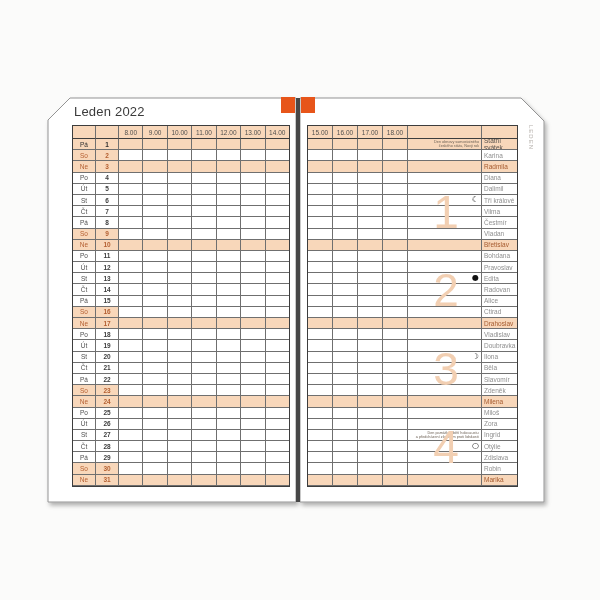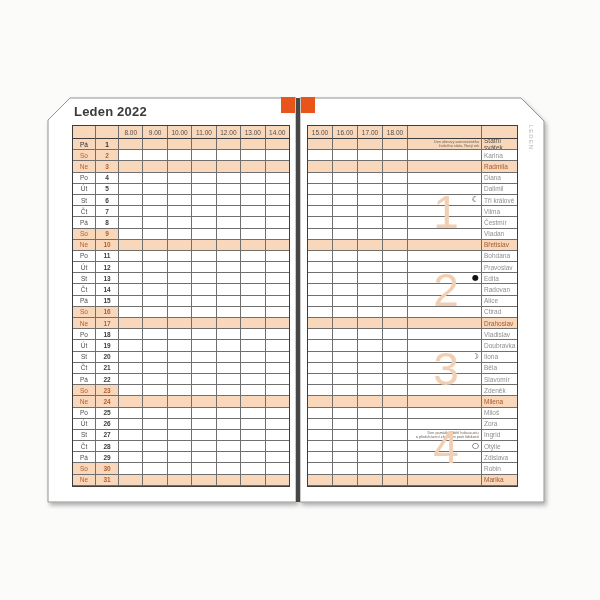--- a/index.html
+++ b/index.html
@@ -5,21 +5,21 @@
   html,body{margin:0;padding:0;width:600px;height:600px;background:#fbfbfa;
     font-family:"Liberation Sans","DejaVu Sans",sans-serif;overflow:hidden;}
   .canvas{position:absolute;inset:0;}
   .pages-svg{position:absolute;left:0;top:0;}
   .tab{position:absolute;width:14px;height:16px;top:97px;}
   .tab-l{left:281px;}
   .tab-r{left:301px;}
   .page{position:absolute;top:98px;}
   .page-left{left:48px;width:248px;height:404px;}
   .page-right{left:300px;width:244px;height:404px;}
-  .month-title{position:absolute;left:26px;top:6px;font-size:13px;font-weight:bold;color:#3b3b3b;letter-spacing:.2px;}
+  .month-title{position:absolute;left:26px;top:6px;font-size:13px;font-weight:normal;color:#3b3b3b;letter-spacing:.2px;}
   .cal{position:absolute;top:27px;border:1px solid #3d3d3d;background:#fff;box-sizing:border-box;}
   #ltable{left:24px;width:218px;}
   #rtable{left:7px;width:211px;}
   .row{display:flex;height:11.2px;box-sizing:border-box;}
   .row.header{height:13px;}
   .cell{box-sizing:border-box;border-right:1px solid #6f6f6f;border-bottom:1px solid #6f6f6f;
     display:flex;align-items:center;justify-content:center;font-size:6.5px;color:#4f4f4f;
     overflow:hidden;position:relative;}
   .cell:last-child{border-right:none;}
   .row.header .cell{background:#f8d7ba;border-bottom:1px solid #3d3d3d;color:#52504e;}

